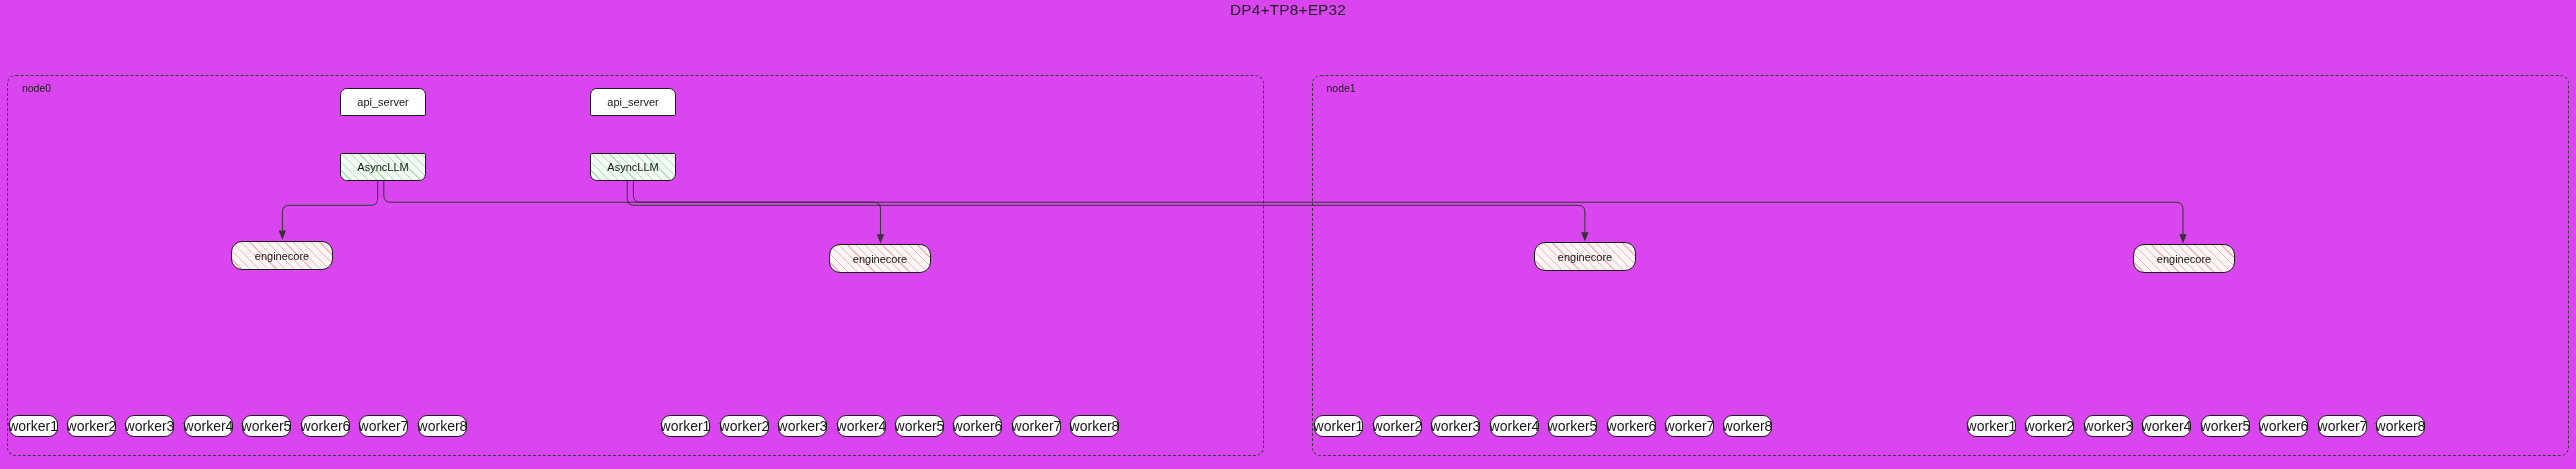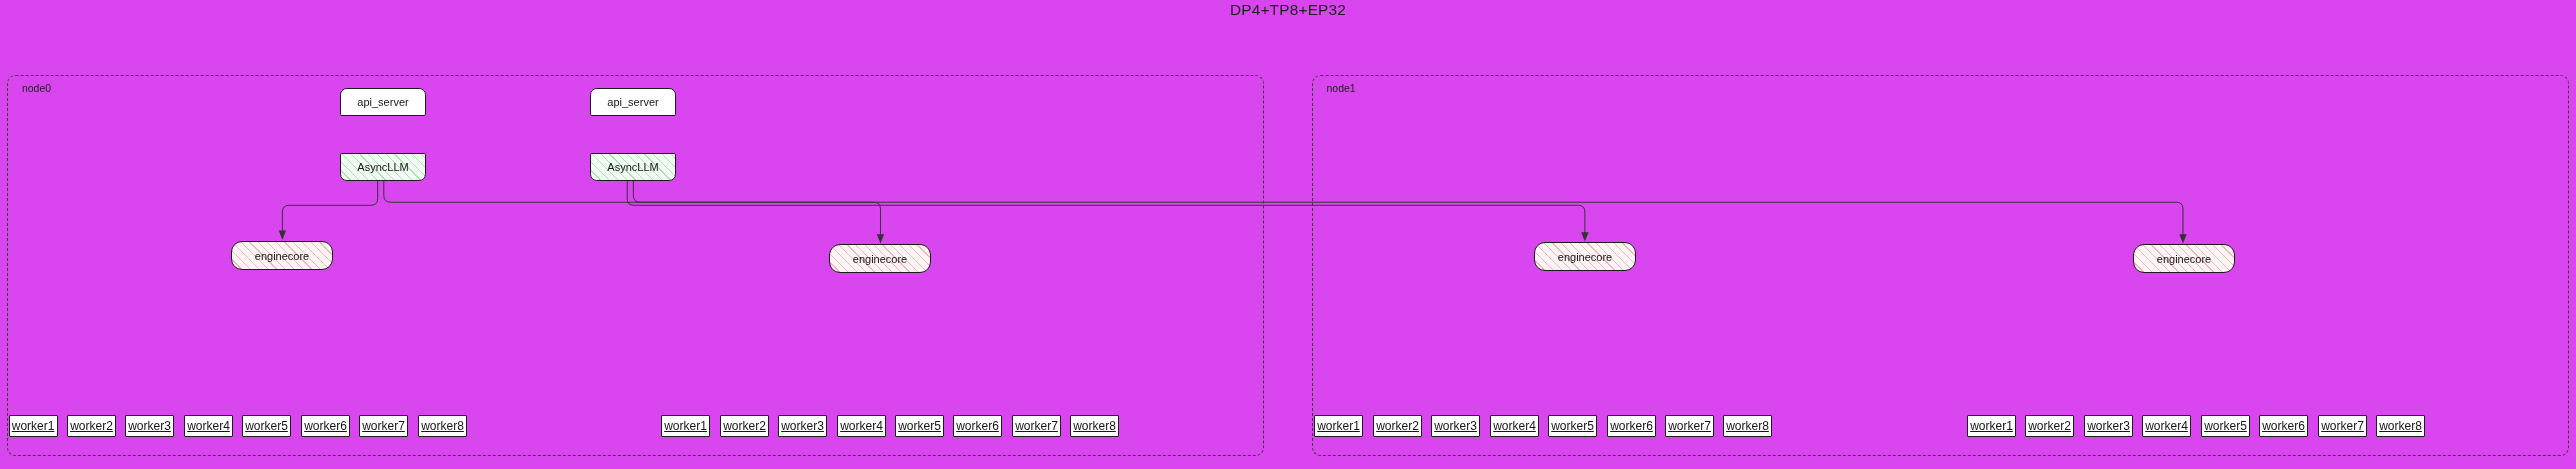--- a/index.html
+++ b/index.html
@@ -83,24 +83,23 @@
       repeating-linear-gradient(
         45deg,
         rgba(235, 130, 130, 0.55) 0px,
         rgba(235, 130, 130, 0.55) 0.9px,
         rgba(255,255,255,0) 0.9px,
         rgba(255,255,255,0) 6.2px
       ),
       #fdf4f5;
   }
   .box.worker {
-    border-radius: 1px;
-    font-size: 12px;
+    border-radius: 9px;
+    font-size: 14px;
     background: #ffffff;
-    text-decoration: underline;
   }
   
   #edge-layer {
     position: absolute;
     left: 0;
     top: 0;
     width: 2576px;
     height: 469px;
     pointer-events: none;
   }

